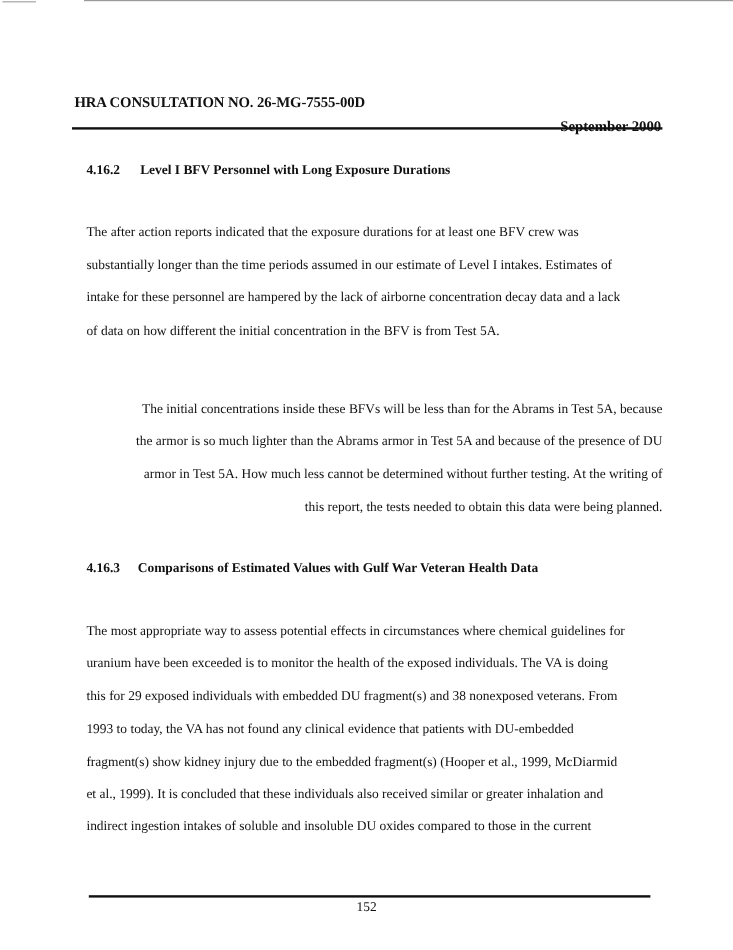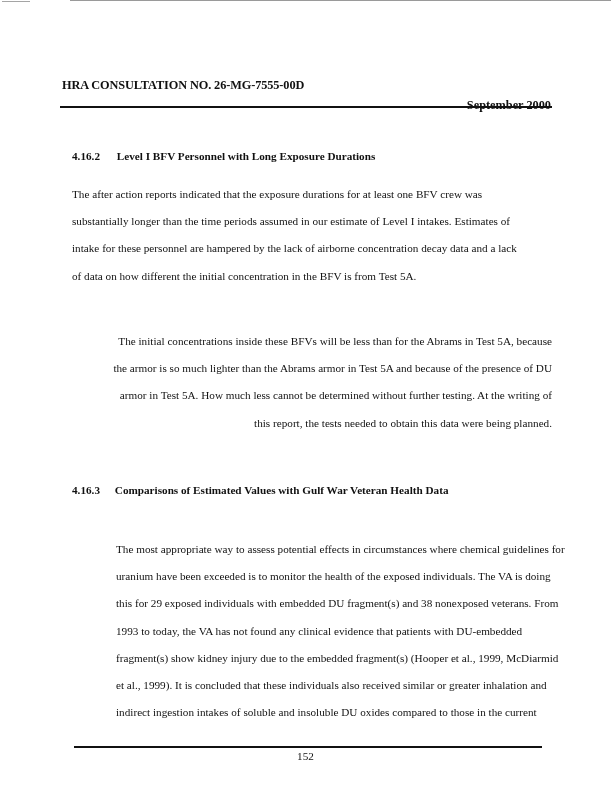--- a/index.html
+++ b/index.html
@@ -23,45 +23,45 @@
 
 <div class="scan-top"></div>
 <div class="scan-top-left"></div>
 
 <div class="header">
   <span class="header-title">HRA CONSULTATION NO. 26-MG-7555-00D</span>
   <span class="header-date">September 2000</span>
 </div>
 <div class="rule-top"></div>
 
-<div class="h-sec" style="top:136px;margin-top:14px;">
+<div class="h-sec" style="top:136px;">
   <span class="num" style="width:42px;">4.16.2</span>
   <span>Level I BFV Personnel with Long Exposure Durations</span>
 </div>
 
 <div class="p" style="top:181px;">
   <div>The after action reports indicated that the exposure durations for at least one BFV crew was</div>
   <div>substantially longer than the time periods assumed in our estimate of Level I intakes.  Estimates of</div>
   <div>intake for these personnel are hampered by the lack of airborne concentration decay data and a lack</div>
   <div>of data on how different the initial concentration in the BFV is from Test 5A.</div>
 </div>
 
 <div class="p" style="top:328px;text-align:right;">
   <div>The initial concentrations inside these BFVs will be less than for the Abrams in Test 5A, because</div>
   <div>the armor is so much lighter than the Abrams armor in Test 5A and because of the presence of DU</div>
   <div>armor in Test 5A.  How much less cannot be determined without further testing.  At the writing of</div>
   <div>this report, the tests needed to obtain this data were being planned.</div>
 </div>
 
-<div class="h-sec" style="top:484px;">
+<div class="h-sec" style="top:468px;">
   <span class="num" style="width:40px;">4.16.3</span>
   <span>Comparisons of Estimated Values with Gulf War Veteran Health Data</span>
 </div>
 
-<div class="p" style="top:536px;margin-left:44px;">
+<div class="p" style="top:513px;">
   <div>The most appropriate way to assess potential effects in circumstances where chemical guidelines for</div>
   <div>uranium have been exceeded is to monitor the health of the exposed individuals.  The VA is doing</div>
   <div>this for 29 exposed individuals with embedded DU fragment(s) and 38 nonexposed veterans.  From</div>
   <div>1993 to today, the VA has not found any clinical evidence that patients with DU-embedded</div>
   <div>fragment(s) show kidney injury due to the embedded fragment(s) (Hooper et al., 1999, McDiarmid</div>
   <div>et al., 1999).  It is concluded that these individuals also received similar or greater inhalation and</div>
   <div>indirect ingestion intakes of soluble and insoluble DU oxides compared to those in the current</div>
 </div>
 
 <div class="rule-bottom"></div>

